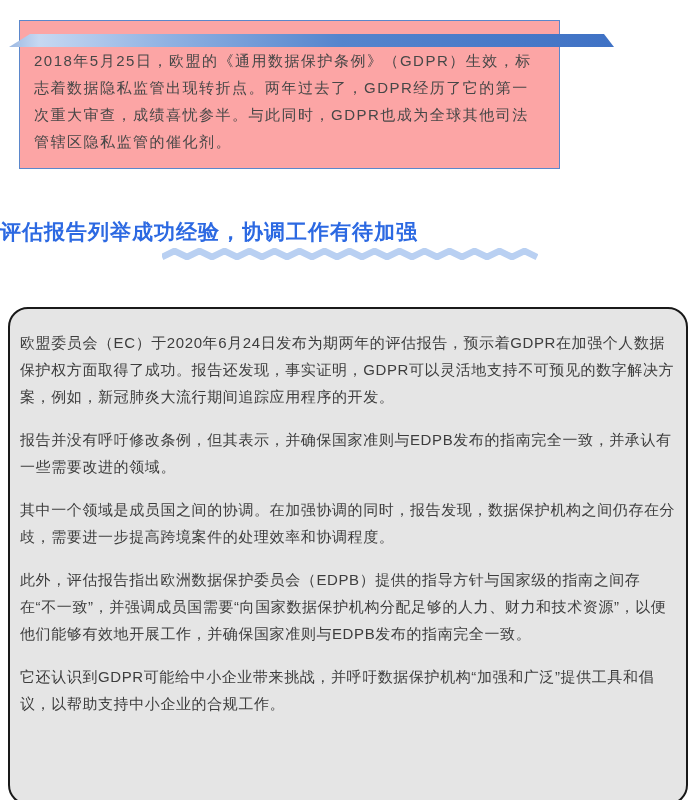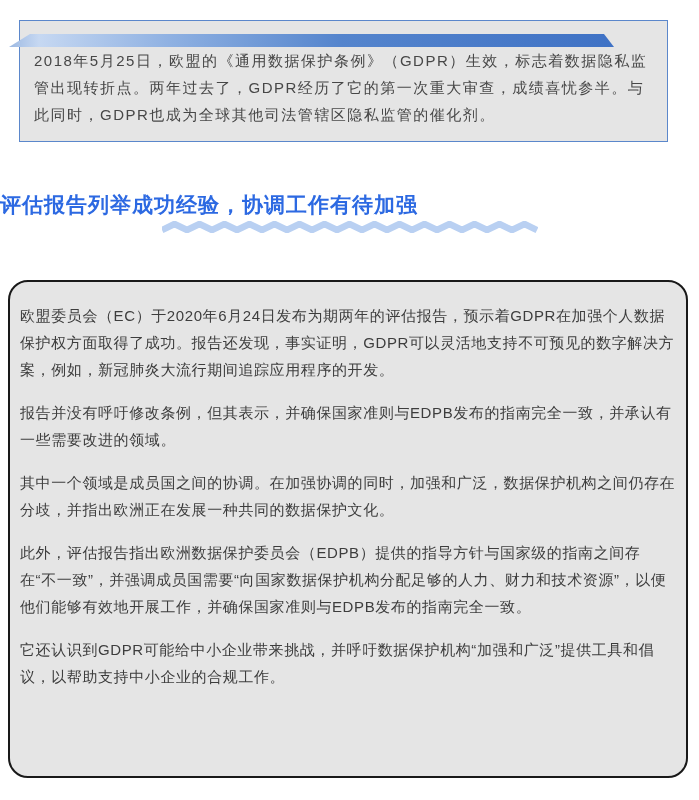--- a/index.html
+++ b/index.html
@@ -17,24 +17,24 @@
     position: relative;
     width: 699px;
     height: 800px;
   }
 
   
   .intro-card {
     position: relative;
     box-sizing: border-box;
     margin: 20px 31px 0 19px;
-    width: 649px;
+    width: 541px;
     border: 1.5px solid #5b87cb;
     padding: 26px 16px 13px 14px;
-    background: #e5e5e5;
+    background: #fca5a5;
   }
   .ribbon {
     position: absolute;
     top: 13px;
     left: -11px;
     width: 605px;
     height: 13px;
     clip-path: polygon(0 100%, 21px 0, 595px 0, 100% 100%);
     background: linear-gradient(to right,
       #9db9e2 0px,
@@ -104,18 +104,18 @@
 
   <div class="wave-underline">
     <svg width="376" height="16" viewBox="0 0 376 16" aria-hidden="true">
       <path d="M0 11 L12.5 5 L25 11 L37.5 5 L50 11 L62.5 5 L75 11 L87.5 5 L100 11 L112.5 5 L125 11 L137.5 5 L150 11 L162.5 5 L175 11 L187.5 5 L200 11 L212.5 5 L225 11 L237.5 5 L250 11 L262.5 5 L275 11 L287.5 5 L300 11 L312.5 5 L325 11 L337.5 5 L350 11 L362.5 5 L375 11" fill="none" stroke="#b9d0f2" stroke-width="6.5" stroke-linejoin="bevel"></path>
     </svg>
   </div>
 
   <div class="article-card">
     <p>欧盟委员会（EC）于2020年6月24日发布为期两年的评估报告，预示着GDPR在加强个人数据保护权方面取得了成功。报告还发现，事实证明，GDPR可以灵活地支持不可预见的数字解决方案，例如，新冠肺炎大流行期间追踪应用程序的开发。</p>
     <p>报告并没有呼吁修改条例，但其表示，并确保国家准则与EDPB发布的指南完全一致，并承认有一些需要改进的领域。</p>
-    <p>其中一个领域是成员国之间的协调。在加强协调的同时，加强和广泛，数据保护机构之间仍存在分歧，并指出欧洲正在发展一种共同的数据保护文化。</p>
+    <p>其中一个领域是成员国之间的协调。在加强协调的同时，报告发现，数据保护机构之间仍存在分歧，需要进一步提高跨境案件的处理效率和协调程度。</p>
     <p>此外，评估报告指出欧洲数据保护委员会（EDPB）提供的指导方针与国家级的指南之间存在“不一致”，并强调成员国需要“向国家数据保护机构分配足够的人力、财力和技术资源”，以便他们能够有效地开展工作，并确保国家准则与EDPB发布的指南完全一致。</p>
     <p>它还认识到GDPR可能给中小企业带来挑战，并呼吁数据保护机构“加强和广泛”提供工具和倡议，以帮助支持中小企业的合规工作。</p>
   </div>
 
 </div>
 
 </body></html>

